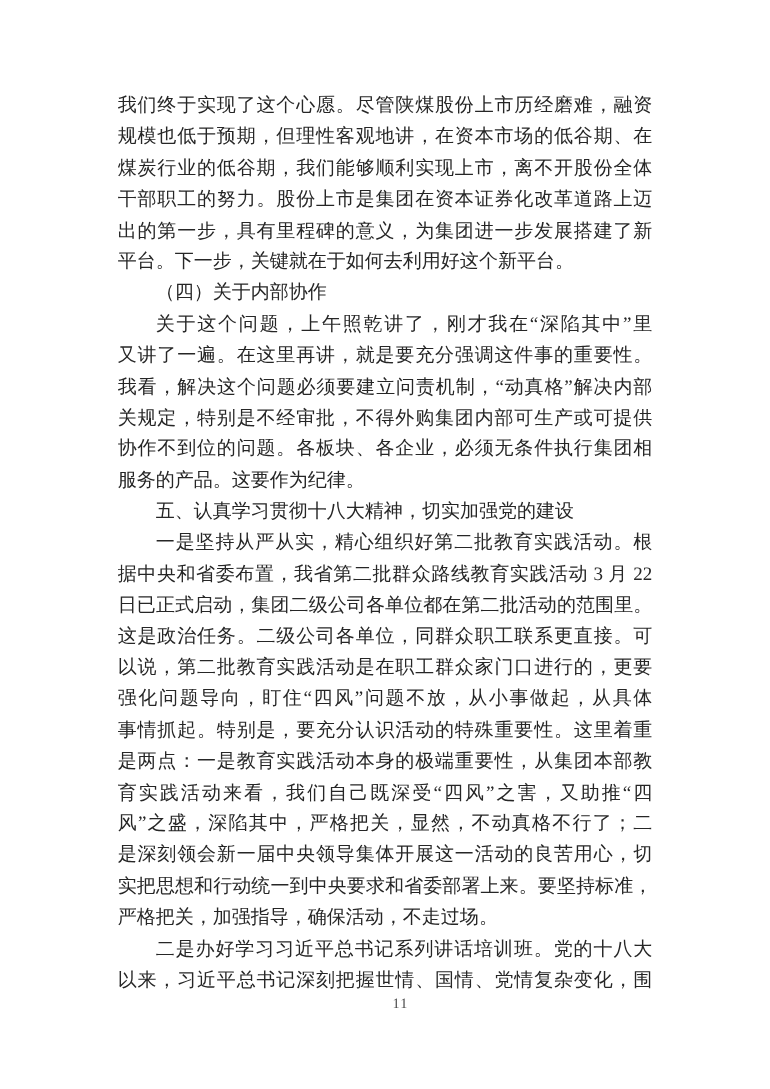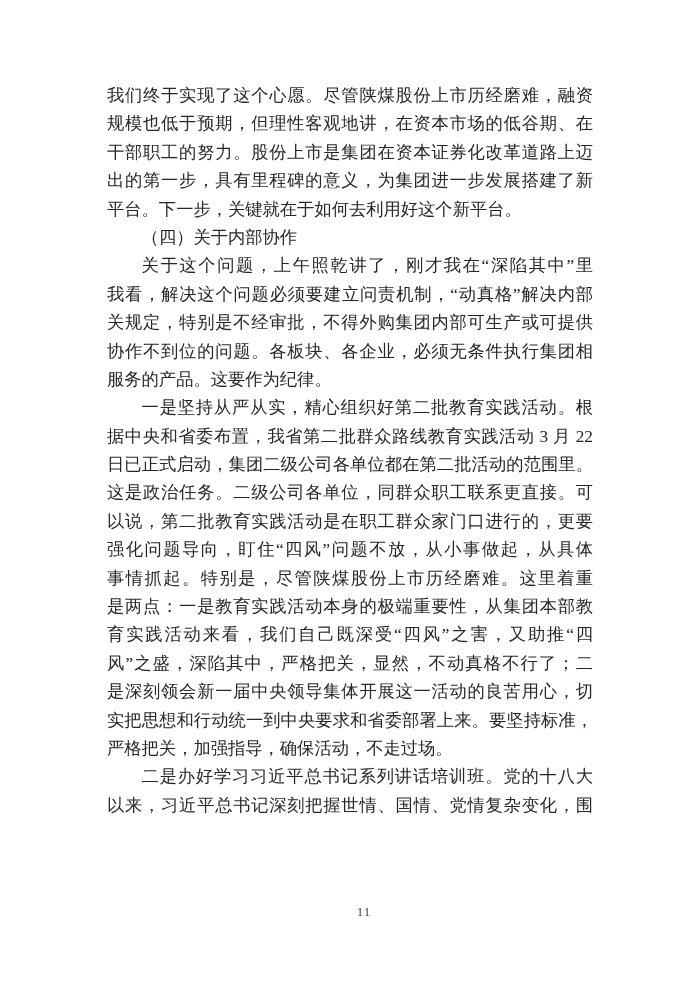--- a/index.html
+++ b/index.html
@@ -51,36 +51,39 @@
     padding-left: 28px;
   }
 </style>
 </head>
 <body>
 
 <div class="page">
   <div class="text-block">
     <div class="line">我们终于实现了这个心愿。尽管陕煤股份上市历经磨难，融资</div>
     <div class="line">规模也低于预期，但理性客观地讲，在资本市场的低谷期、在</div>
+    <div class="line">煤炭行业的低谷期，我们能够顺利实现上市，离不开股份全体</div>
     <div class="line">干部职工的努力。股份上市是集团在资本证券化改革道路上迈</div>
     <div class="line">出的第一步，具有里程碑的意义，为集团进一步发展搭建了新</div>
     <div class="line short">平台。下一步，关键就在于如何去利用好这个新平台。</div>
     <div class="line short indent">（四）关于内部协作</div>
     <div class="line indent">关于这个问题，上午照乾讲了，刚才我在“深陷其中”里</div>
+    <div class="line">又讲了一遍。在这里再讲，就是要充分强调这件事的重要性。</div>
     <div class="line">我看，解决这个问题必须要建立问责机制，“动真格”解决内部</div>
     <div class="line">关规定，特别是不经审批，不得外购集团内部可生产或可提供</div>
     <div class="line">协作不到位的问题。各板块、各企业，必须无条件执行集团相</div>
     <div class="line short">服务的产品。这要作为纪律。</div>
+    <div class="line short indent">五、认真学习贯彻十八大精神，切实加强党的建设</div>
     <div class="line indent">一是坚持从严从实，精心组织好第二批教育实践活动。根</div>
     <div class="line">据中央和省委布置，我省第二批群众路线教育实践活动 3 月 22</div>
     <div class="line">日已正式启动，集团二级公司各单位都在第二批活动的范围里。</div>
     <div class="line">这是政治任务。二级公司各单位，同群众职工联系更直接。可</div>
     <div class="line">以说，第二批教育实践活动是在职工群众家门口进行的，更要</div>
     <div class="line">强化问题导向，盯住“四风”问题不放，从小事做起，从具体</div>
-    <div class="line">事情抓起。特别是，尽管陕煤股份上市历经磨难。这里着重</div>
+    <div class="line">事情抓起。特别是，要充分认识活动的特殊重要性。这里着重</div>
     <div class="line">是两点：一是教育实践活动本身的极端重要性，从集团本部教</div>
     <div class="line">育实践活动来看，我们自己既深受“四风”之害，又助推“四</div>
     <div class="line">风”之盛，深陷其中，严格把关，显然，不动真格不行了；二</div>
     <div class="line">是深刻领会新一届中央领导集体开展这一活动的良苦用心，切</div>
     <div class="line">实把思想和行动统一到中央要求和省委部署上来。要坚持标准，</div>
     <div class="line short">严格把关，加强指导，确保活动，不走过场。</div>
     <div class="line indent">二是办好学习习近平总书记系列讲话培训班。党的十八大</div>
     <div class="line">以来，习近平总书记深刻把握世情、国情、党情复杂变化，围</div>
   </div>
 

